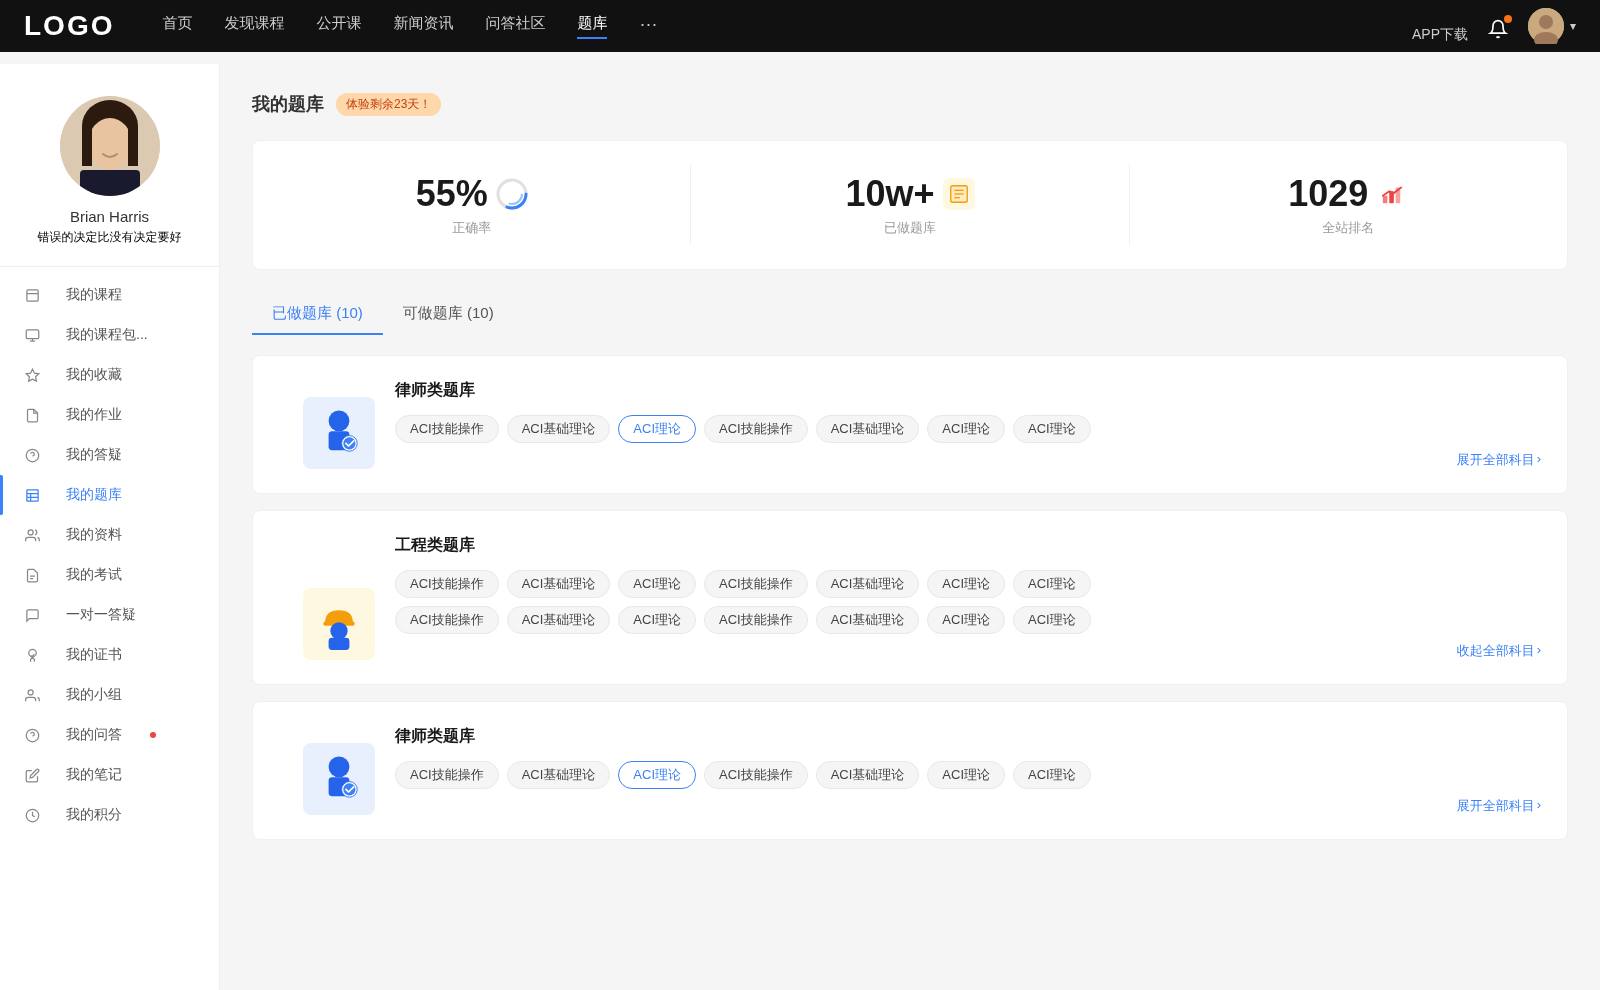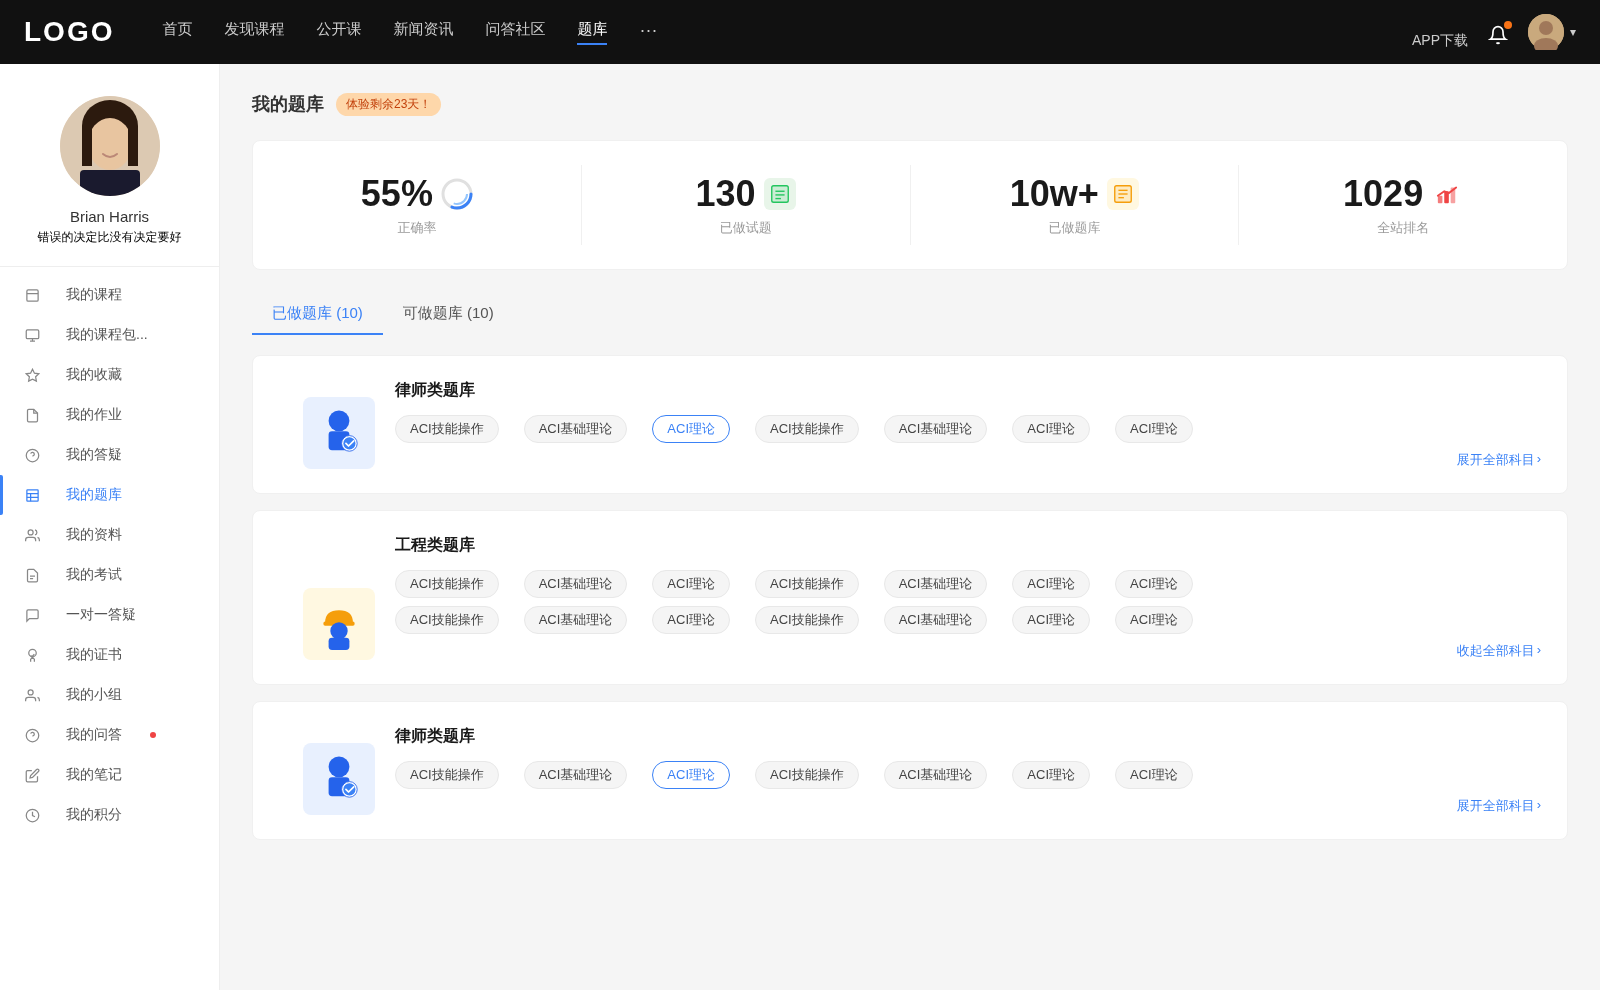--- a/index.html
+++ b/index.html
@@ -1,21 +1,21 @@
 <!DOCTYPE html>
 <html><head>
   <meta charset="utf-8">
   <style>
     * { box-sizing: border-box; margin: 0; padding: 0; }
     body { font-family: -apple-system, BlinkMacSystemFont, 'PingFang SC', 'Microsoft YaHei', sans-serif; background: #f5f5f5; color: #333; }
 
     
     .navbar {
       background: #111;
-      height: 64px;
+      height: 52px;
       display: flex;
       align-items: center;
       padding: 0 24px;
       position: fixed;
       top: 0; left: 0; right: 0;
       z-index: 100;
     }
     .navbar-logo {
       color: #fff;
       font-size: 28px;
@@ -290,21 +290,21 @@
     }
     .qbank-title {
       font-size: 16px;
       font-weight: 600;
       color: #1a1a1a;
       margin-bottom: 14px;
     }
     .tag-row {
       display: flex;
       flex-wrap: wrap;
-      gap: 25px;
+      gap: 8px;
       margin-bottom: 8px;
     }
     .tag {
       padding: 4px 14px;
       border-radius: 16px;
       font-size: 13px;
       background: #f5f5f5;
       color: #444;
       border: 1px solid #e8e8e8;
       cursor: pointer;
@@ -554,35 +554,20 @@
             <svg width="32" height="32" viewBox="0 0 32 32">
               <circle cx="16" cy="16" r="14" fill="none" stroke="#e0e0e0" stroke-width="3"></circle>
               <circle cx="16" cy="16" r="14" fill="none" stroke="#3b82f6" stroke-width="3" stroke-dasharray="49 88" stroke-dashoffset="22" stroke-linecap="round"></circle>
               <circle cx="16" cy="16" r="10" fill="none" stroke="#93c5fd" stroke-width="2" stroke-dasharray="35 63" stroke-dashoffset="16"></circle>
             </svg>
           </div>
         </div>
         <div class="stat-label">正确率</div>
       </div>
 
-      <div class="stat-item">
-        <div class="stat-top">
-          <span class="stat-value">130</span>
-          <div class="stat-icon" style="background:#e8f5e9; border-radius:6px; padding:4px;">
-            <svg width="22" height="22" viewBox="0 0 24 24" fill="none">
-              <rect x="3" y="3" width="18" height="18" rx="2" fill="#22c55e" opacity="0.15"></rect>
-              <rect x="3" y="3" width="18" height="18" rx="2" stroke="#22c55e" stroke-width="1.5"></rect>
-              <line x1="7" y1="9" x2="17" y2="9" stroke="#22c55e" stroke-width="1.5"></line>
-              <line x1="7" y1="13" x2="17" y2="13" stroke="#22c55e" stroke-width="1.5"></line>
-              <line x1="7" y1="17" x2="13" y2="17" stroke="#22c55e" stroke-width="1.5"></line>
-            </svg>
-          </div>
-        </div>
-        <div class="stat-label">已做试题</div>
-      </div>
 
       <div class="stat-item">
         <div class="stat-top">
           <span class="stat-value">10w+</span>
           <div class="stat-icon" style="background:#fff8e1; border-radius:6px; padding:4px;">
             <svg width="22" height="22" viewBox="0 0 24 24" fill="none">
               <rect x="3" y="3" width="18" height="18" rx="2" fill="#f59e0b" opacity="0.15"></rect>
               <rect x="3" y="3" width="18" height="18" rx="2" stroke="#f59e0b" stroke-width="1.5"></rect>
               <line x1="7" y1="8" x2="17" y2="8" stroke="#f59e0b" stroke-width="1.5"></line>
               <line x1="7" y1="12" x2="17" y2="12" stroke="#f59e0b" stroke-width="1.5"></line>

